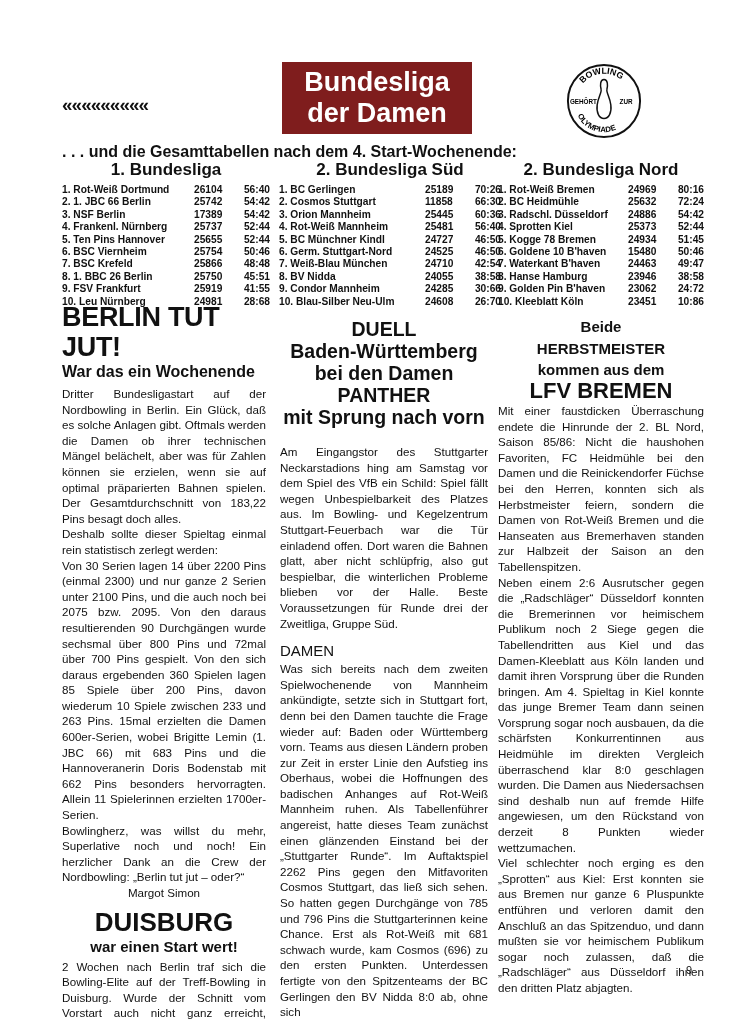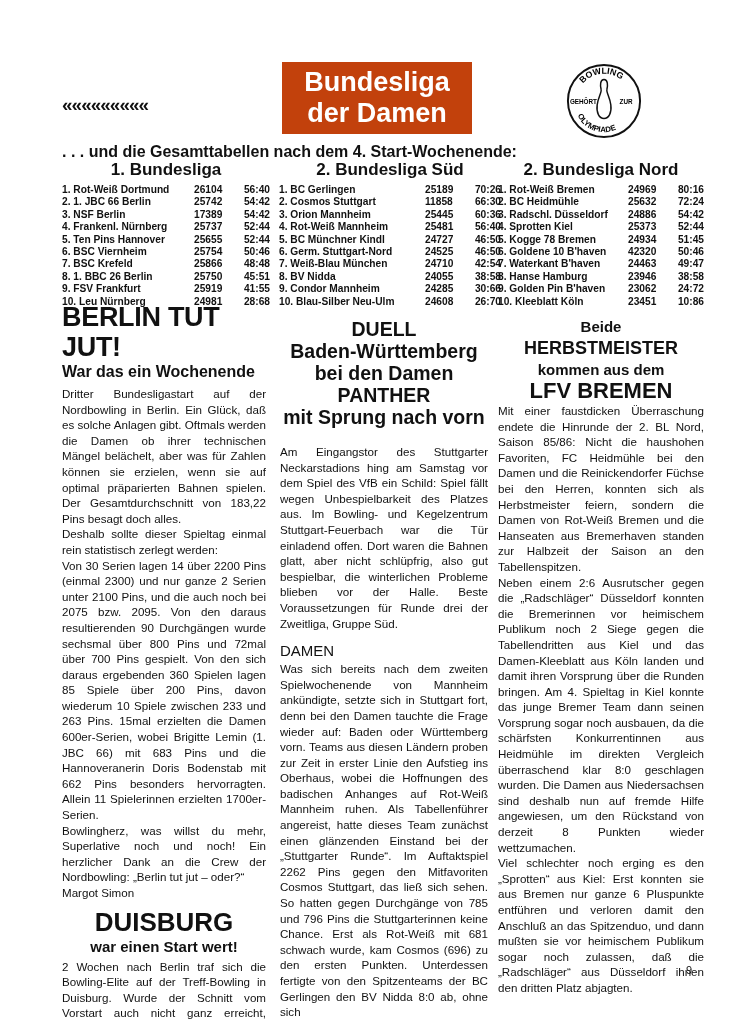--- a/index.html
+++ b/index.html
@@ -1,20 +1,20 @@
 <!DOCTYPE html>
 <html><head>
 <meta charset="utf-8">
 <style>
   html, body { margin:0; padding:0; background:#fff; }
   body { width:731px; height:1024px; position:relative; overflow:hidden; color:#111;
          font-family:"Liberation Sans", sans-serif; }
   .abs { position:absolute; }
   .chevrons { left:62px; top:94px; font-size:19px; font-weight:bold; letter-spacing:-1px; color:#111; }
-  .title-box { left:282px; top:62px; width:190px; height:72px; background:#c2410c; color:#fff;
+  .title-box { left:282px; top:62px; width:190px; height:72px; background:#7f1d1d; color:#fff;
                text-align:center; font-weight:bold; font-size:27px; line-height:31px; padding-top:5px; box-sizing:border-box; }
   .logo { left:565px; top:62px; width:78px; height:78px; }
   .intro { left:62px; top:143px; font-size:16px; font-weight:bold; }
   .league-title { font-size:17px; font-weight:bold; text-align:center; }
   .table { font-size:10.2px; font-weight:bold; line-height:12.4px; }
   .table .row { display:flex; white-space:nowrap; }
   .table .team { flex:1; }
   .table .pins { width:40px; text-align:left; }
   .table .pts { width:36px; text-align:right; }
   .col { position:absolute; font-size:11.6px; line-height:15.6px; text-align:justify; }
@@ -177,21 +177,21 @@
         <span class="pins">25373</span>
         <span class="pts">52:44</span>
       </div>
       <div class="row">
         <span class="team">5. Kogge 78 Bremen</span>
         <span class="pins">24934</span>
         <span class="pts">51:45</span>
       </div>
       <div class="row">
         <span class="team">6. Goldene 10 B'haven</span>
-        <span class="pins">42320</span>
+        <span class="pins">15480</span>
         <span class="pts">50:46</span>
       </div>
       <div class="row">
         <span class="team">7. Waterkant B'haven</span>
         <span class="pins">24463</span>
         <span class="pts">49:47</span>
       </div>
       <div class="row">
         <span class="team">8. Hanse Hamburg</span>
         <span class="pins">23946</span>
@@ -212,21 +212,21 @@
 
 <div class="col" style="left:62px; top:302px; width:204px;">
   <div class="h-big" style="font-size:27px; line-height:30px; text-align:left; letter-spacing:-0.3px;">BERLIN TUT JUT!</div>
   <div style="font-weight:bold; font-size:16px; line-height:20px;">War das ein Wochenende</div>
   <div style="margin-top:4px;">
       <p>Dritter Bundesligastart auf der Nordbowling in Berlin. Ein Glück, daß es solche Anlagen gibt. Oftmals werden die Damen ob ihrer technischen Mängel belächelt, aber was für Zahlen können sie erzielen, wenn sie auf optimal präparierten Bahnen spielen. Der Gesamtdurchschnitt von 183,22 Pins besagt doch alles.</p>
       <p>Deshalb sollte dieser Spieltag einmal rein statistisch zerlegt werden:</p>
       <p>Von 30 Serien lagen 14 über 2200 Pins (einmal 2300) und nur ganze 2 Serien unter 2100 Pins, und die auch noch bei 2075 bzw. 2095. Von den daraus resultierenden 90 Durchgängen wurde sechsmal über 800 Pins und 72mal über 700 Pins gespielt. Von den sich daraus ergebenden 360 Spielen lagen 85 Spiele über 200 Pins, davon wiederum 10 Spiele zwischen 233 und 263 Pins. 15mal erzielten die Damen 600er-Serien, wobei Brigitte Lemin (1. JBC 66) mit 683 Pins und die Hannoveranerin Doris Bodenstab mit 662 Pins besonders hervorragten. Allein 11 Spielerinnen erzielten 1700er-Serien.</p>
       <p>Bowlingherz, was willst du mehr, Superlative noch und noch! Ein herzlicher Dank an die Crew der Nordbowling: „Berlin tut jut – oder?“</p>
     </div>
-  <div style="text-align:left;">Margot Simon</div>
+  <div style="text-align:center;">Margot Simon</div>
   <div class="h-big" style="font-size:26px; line-height:30px; margin-top:6px;">DUISBURG</div>
   <div class="h-big" style="font-size:15px; line-height:20px;">war einen Start wert!</div>
   <div style="margin-top:2px;">
       <p>2 Wochen nach Berlin traf sich die Bowling-Elite auf der Treff-Bowling in Duisburg. Wurde der Schnitt vom Vorstart auch nicht ganz erreicht, können sich die 180,91 doch sehen lassen, brauchen sich nicht hinter den 183,22 von Berlin zu verstecken. Waren die Bahnen nun so gut oder haben sich</p>
     </div>
 
 </div>
 
 <div class="col" style="left:280px; top:318px; width:208px;">
   <div class="h-big" style="font-size:19.5px; line-height:22px;">
@@ -242,21 +242,21 @@
   <div style="font-weight:normal; font-size:15px; line-height:20px; margin-top:10px;">DAMEN</div>
   <div>
       <p>Was sich bereits nach dem zweiten Spielwochenende von Mannheim ankündigte, setzte sich in Stuttgart fort, denn bei den Damen tauchte die Frage wieder auf: Baden oder Württemberg vorn. Teams aus diesen Ländern proben zur Zeit in erster Linie den Aufstieg ins Oberhaus, wobei die Hoffnungen des badischen Anhanges auf Rot-Weiß Mannheim ruhen. Als Tabellenführer angereist, hatte dieses Team zunächst einen glänzenden Einstand bei der „Stuttgarter Runde“. Im Auftaktspiel 2262 Pins gegen den Mitfavoriten Cosmos Stuttgart, das ließ sich sehen. So hatten gegen Durchgänge von 785 und 796 Pins die Stuttgarterinnen keine Chance. Erst als Rot-Weiß mit 681 schwach wurde, kam Cosmos (696) zu den ersten Punkten. Unterdessen fertigte von den Spitzenteams der BC Gerlingen den BV Nidda 8:0 ab, ohne sich</p>
     </div>
 
 </div>
 
 <div class="col" style="left:498px; top:318px; width:206px;">
   <div class="h-big">
     <div style="font-size:15px; line-height:18px;">Beide</div>
-    <div style="font-size:18px; line-height:25px;">HERBSTMEISTER</div>
+    <div style="font-size:15px; line-height:25px;">HERBSTMEISTER</div>
     <div style="font-size:15px; line-height:17px;">kommen aus dem</div>
     <div style="font-size:22px; line-height:25px;">LFV BREMEN</div>
   </div>
   <div>
       <p>Mit einer faustdicken Überraschung endete die Hinrunde der 2. BL Nord, Saison 85/86: Nicht die haushohen Favoriten, FC Heidmühle bei den Damen und die Reinickendorfer Füchse bei den Herren, konnten sich als Herbstmeister feiern, sondern die Damen von Rot-Weiß Bremen und die Hanseaten aus Bremerhaven standen zur Halbzeit der Saison an den Tabellenspitzen.</p>
       <p>Neben einem 2:6 Ausrutscher gegen die „Radschläger“ Düsseldorf konnten die Bremerinnen vor heimischem Publikum noch 2 Siege gegen die Tabellendritten aus Kiel und das Damen-Kleeblatt aus Köln landen und damit ihren Vorsprung über die Runden bringen. Am 4. Spieltag in Kiel konnte das junge Bremer Team dann seinen Vorsprung sogar noch ausbauen, da die schärfsten Konkurrentinnen aus Heidmühle im direkten Vergleich überraschend klar 8:0 geschlagen wurden. Die Damen aus Niedersachsen sind deshalb nun auf fremde Hilfe angewiesen, um den Rückstand von derzeit 8 Punkten wieder wettzumachen.</p>
       <p>Viel schlechter noch erging es den „Sprotten“ aus Kiel: Erst konnten sie aus Bremen nur ganze 6 Pluspunkte entführen und verloren damit den Anschluß an das Spitzenduo, und dann mußten sie vor heimischem Publikum sogar noch zulassen, daß die „Radschläger“ aus Düsseldorf ihnen den dritten Platz abjagten.</p>
     </div>
 
 </div>

